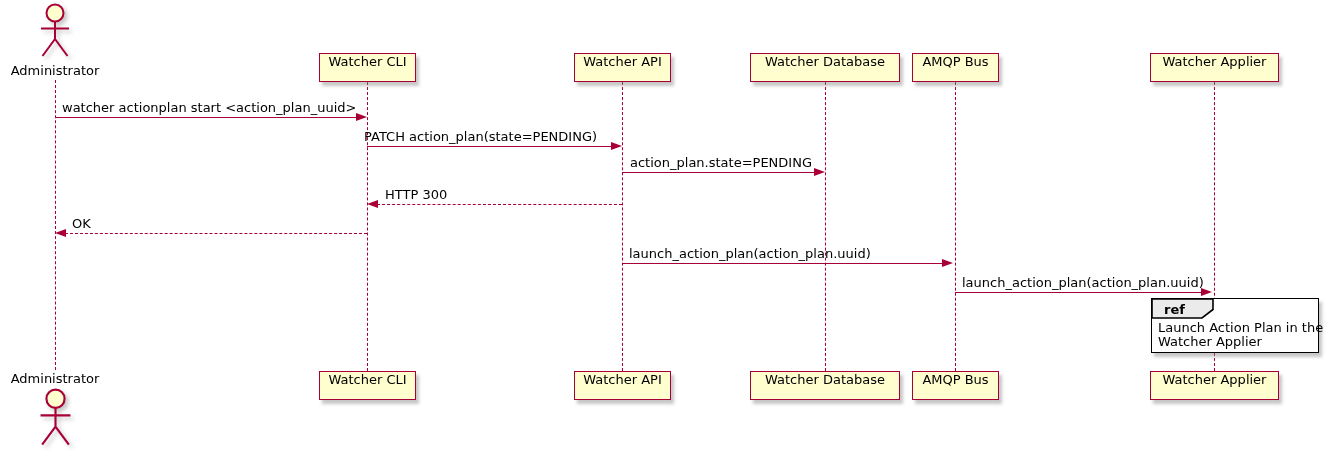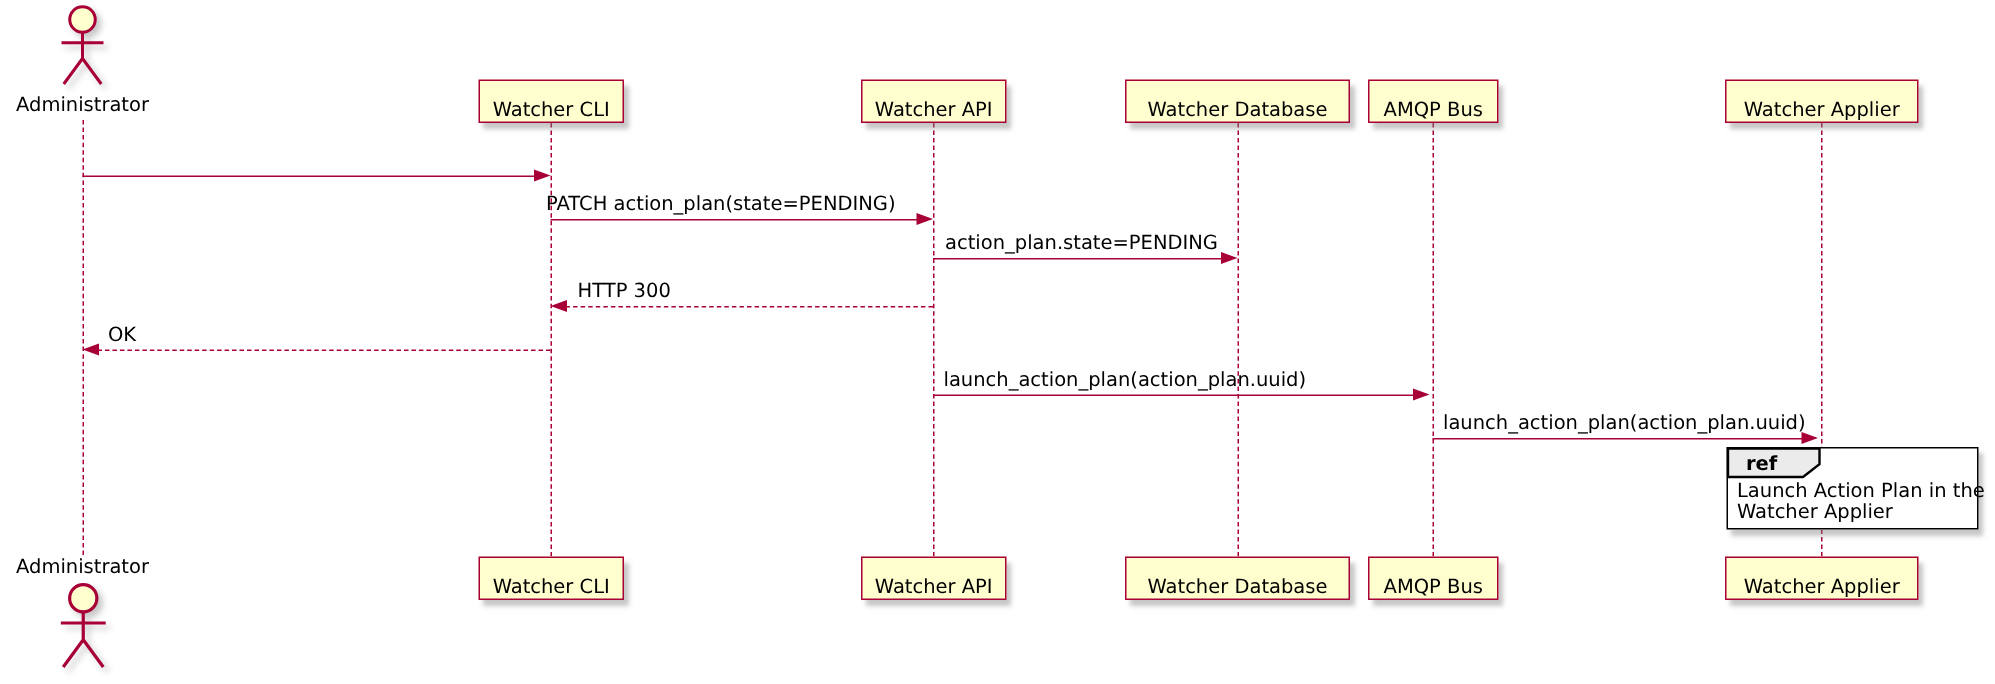--- a/index.html
+++ b/index.html
@@ -8,21 +8,21 @@
     background:var(--background,#FFFFFF);
     font-family:"DejaVu Sans","Liberation Sans",sans-serif;
     font-size:13px; color:var(--text,#000);
   }
   
   .pbox{
     position:absolute; height:29px; box-sizing:border-box;
     background:var(--participant-fill,#FEFECE);
     border:1.7px solid var(--accent,#A80036);
     box-shadow:3px 4px 3px rgba(130,130,130,.45);
-    display:flex; align-items:flex-end; justify-content:center;
+    display:flex; align-items:flex-start; justify-content:center;
     white-space:nowrap;
   }
   
   .lifeline{position:absolute; width:0; border-left:1px dashed var(--accent,#A80036);}
   
   .msg-label{position:absolute; white-space:nowrap; height:15px; line-height:15px;}
   .msg-line{position:absolute; height:0; border-top:1.2px solid var(--accent,#A80036);}
   .msg-line.dashed{border-top-style:dashed;}
   .arr{position:absolute; width:0; height:0; border-top:4.5px solid transparent; border-bottom:4.5px solid transparent;}
   .arr.right{border-left:11px solid var(--accent,#A80036);}
@@ -70,20 +70,21 @@
   <div class="pbox" style="left:750px;top:53px;width:150px">
       <span>Watcher Database</span>
     </div>
   <div class="pbox" style="left:912px;top:53px;width:87px">
       <span>AMQP Bus</span>
     </div>
   <div class="pbox" style="left:1150px;top:53px;width:129px">
       <span>Watcher Applier</span>
     </div>
 
+  <div class="msg-label" style="left:62px;top:100px">watcher actionplan start &lt;action_plan_uuid&gt;</div>
   <div class="msg-line" style="left:55px;top:117px;width:303px"></div>
   <div class="arr right" style="left:356px;top:113px"></div>
 
   <div class="msg-label" style="left:364px;top:129px">PATCH action_plan(state=PENDING)</div>
   <div class="msg-line" style="left:367px;top:146px;width:246px"></div>
   <div class="arr right" style="left:611px;top:142px"></div>
 
   <div class="msg-label" style="left:630px;top:155px">action_plan.state=PENDING</div>
   <div class="msg-line" style="left:622px;top:172px;width:194px"></div>
   <div class="arr right" style="left:814px;top:168px"></div>

